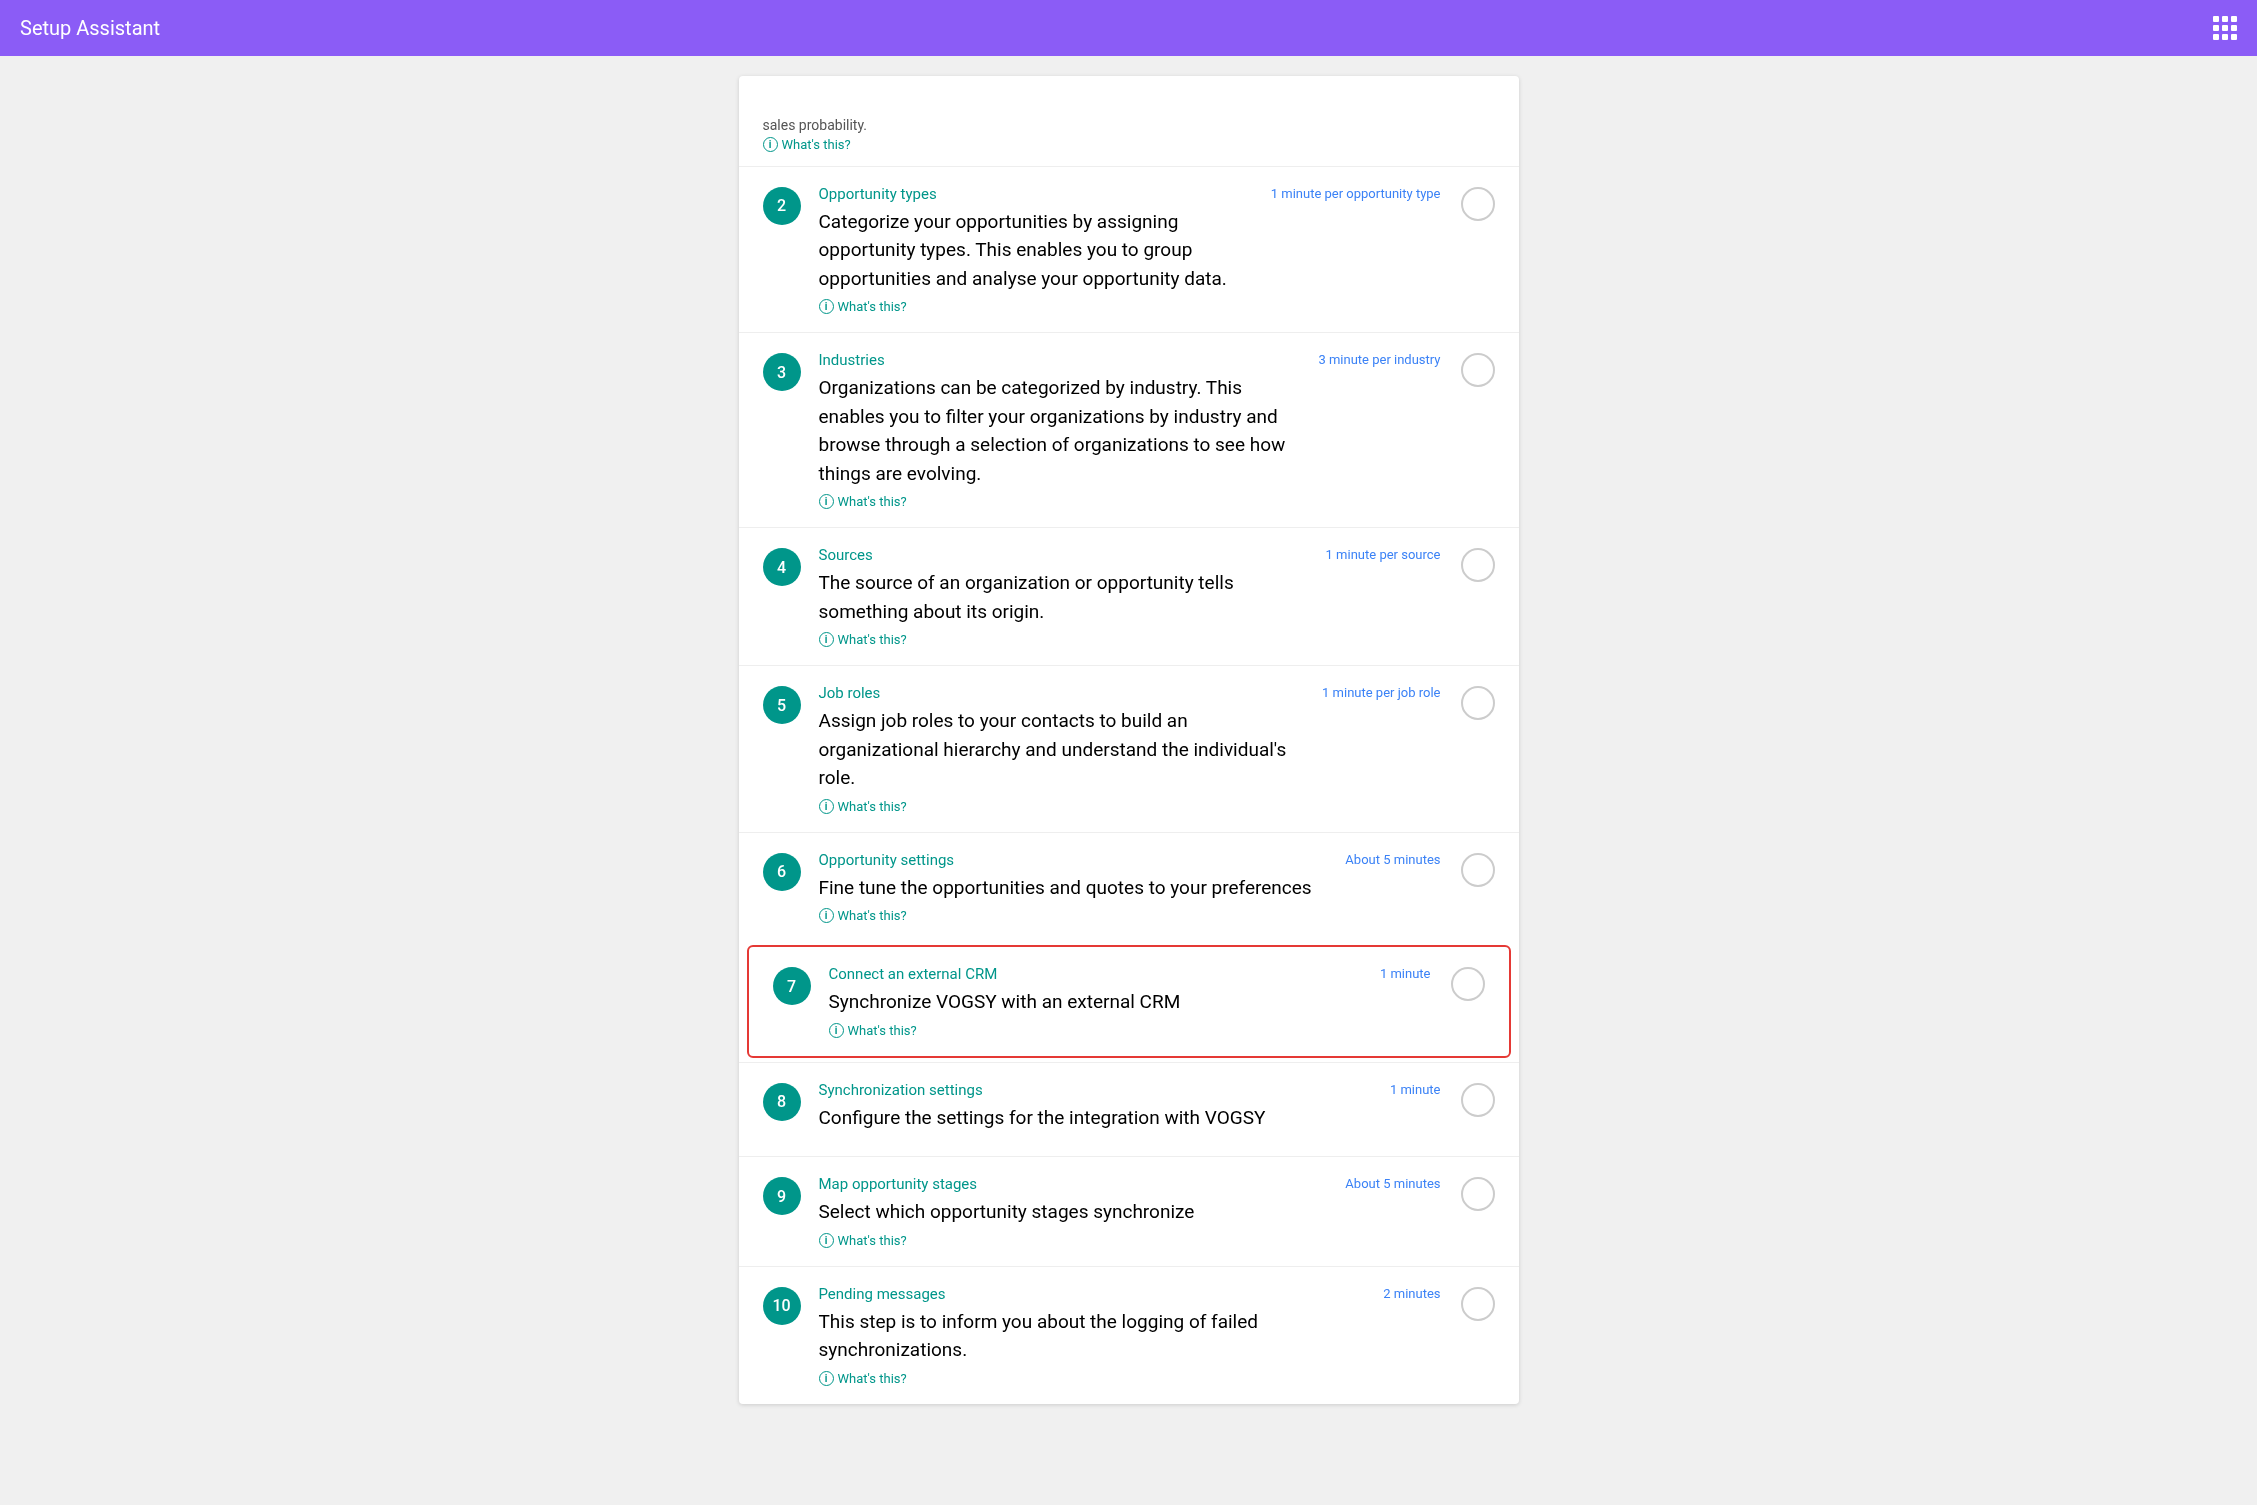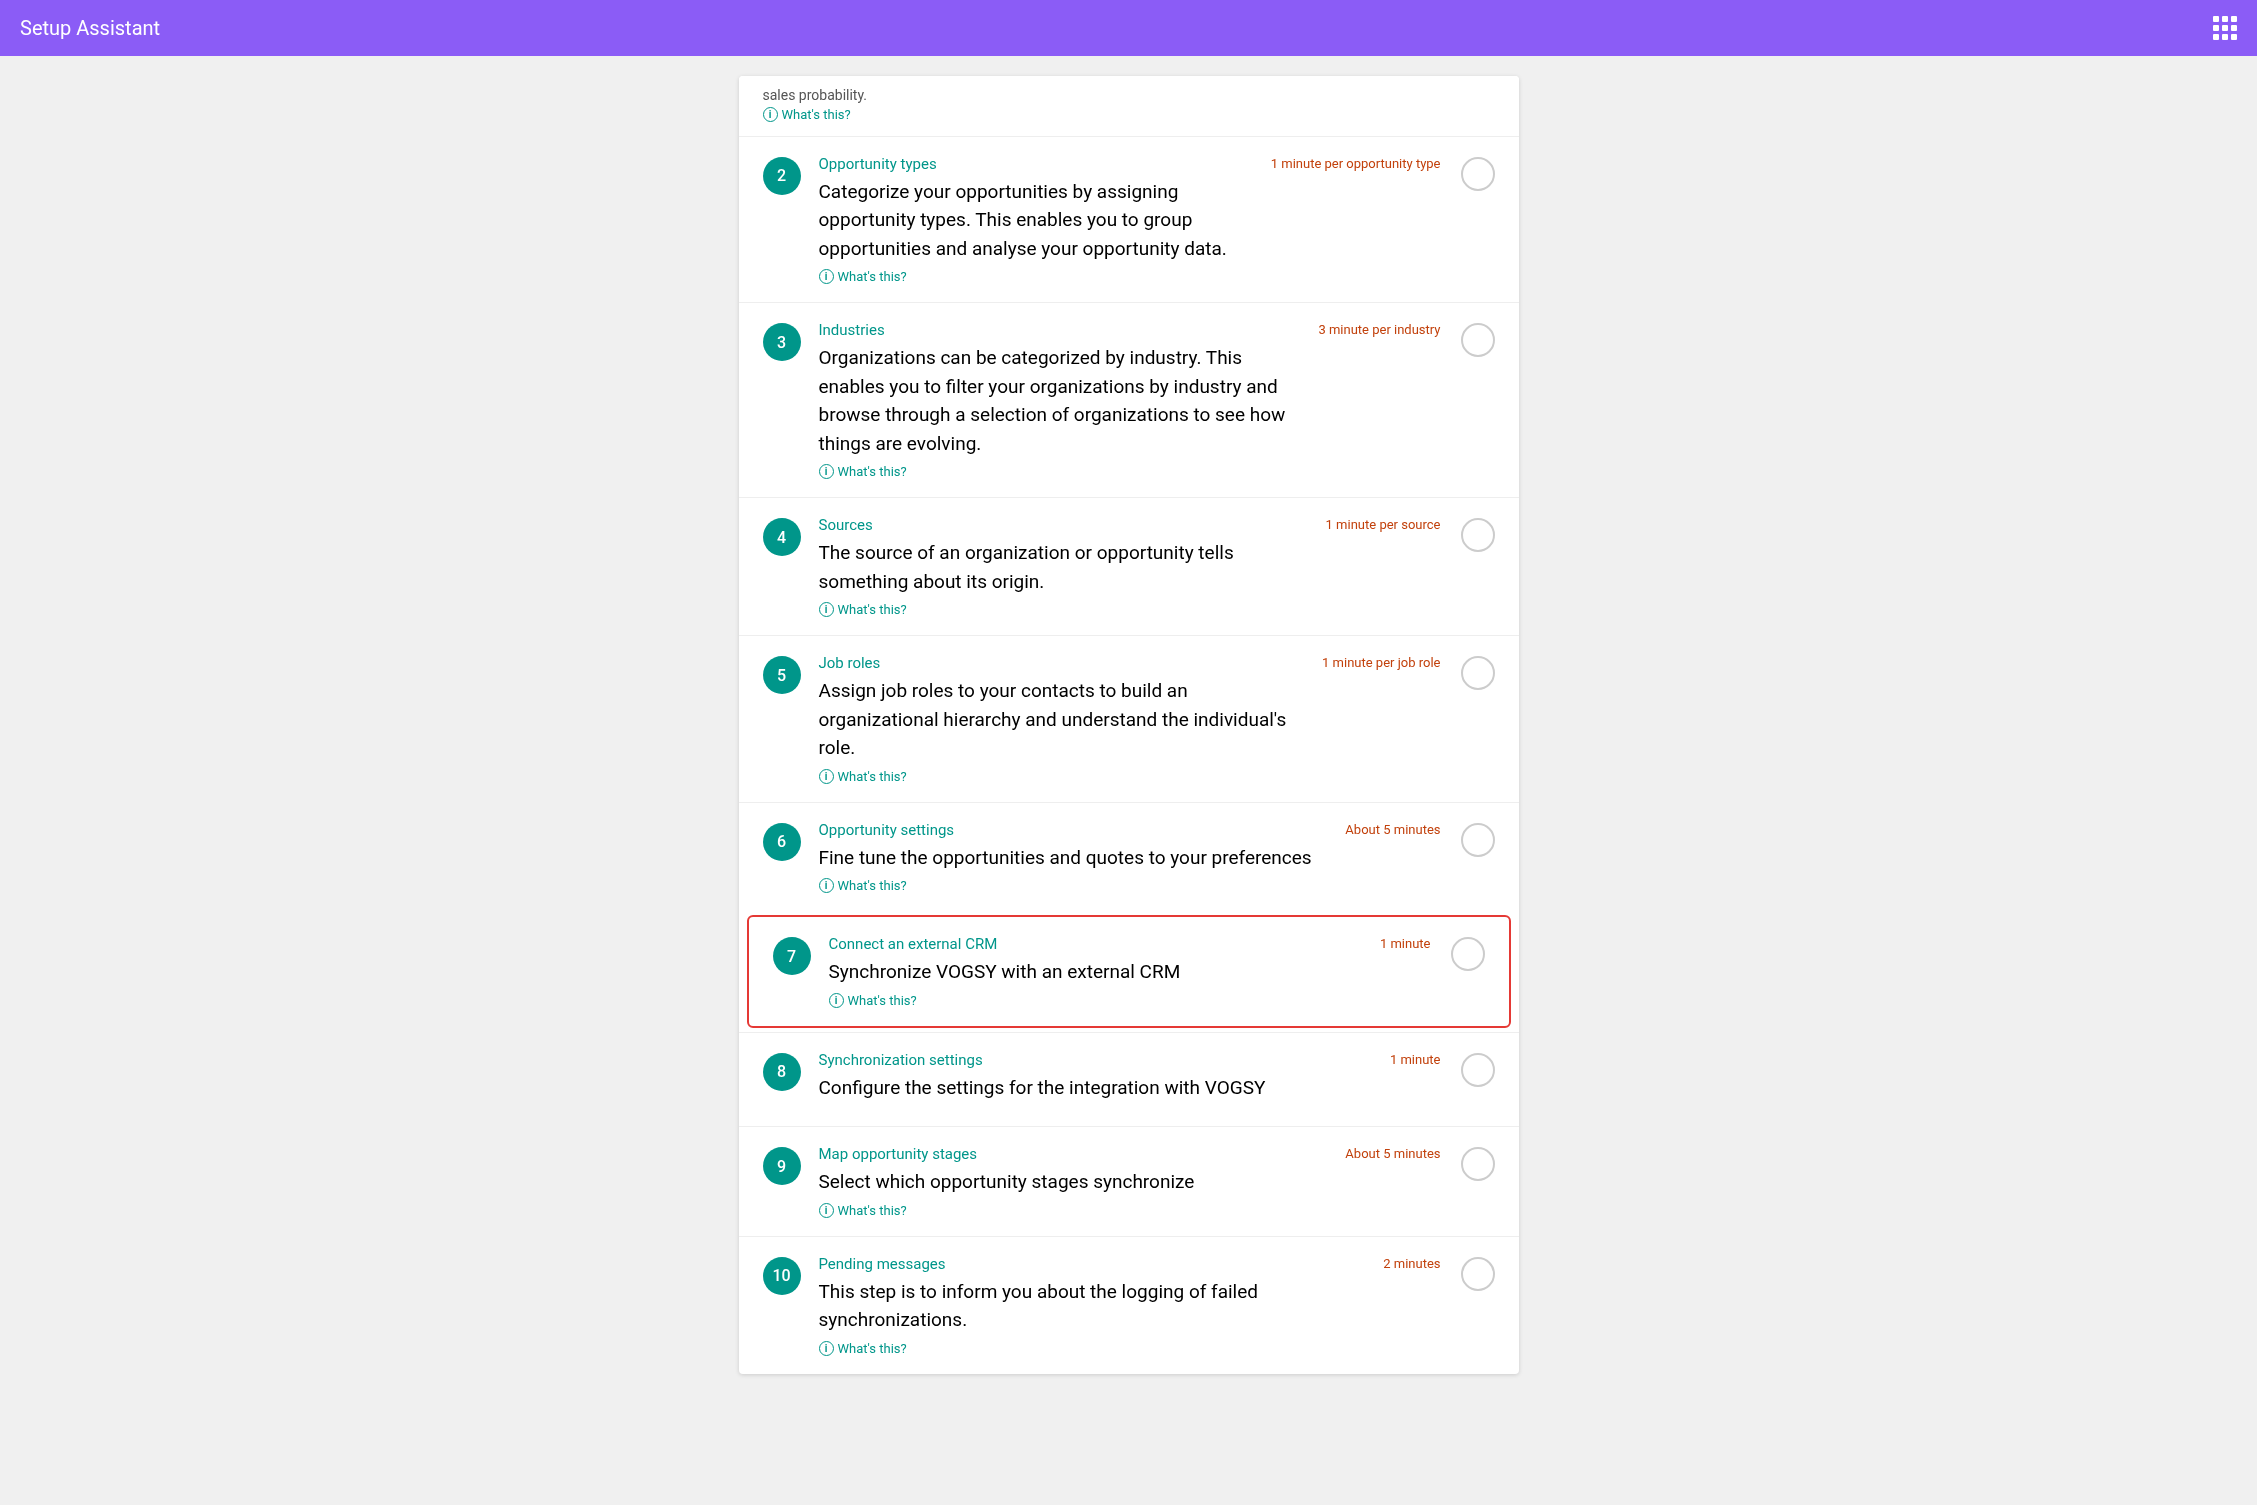--- a/index.html
+++ b/index.html
@@ -57,20 +57,21 @@
     .top-fade {
       padding: 0 0 8px 0;
       border-bottom: none;
       background: white;
     }
     .fade-text {
       padding: 10px 24px 4px 24px;
       font-size: 14px;
       color: #555;
       line-height: 1.4;
+      margin-top: 30px;
     }
     .item-row {
       display: flex;
       align-items: flex-start;
       padding: 18px 24px;
       border-top: 1px solid #eee;
       position: relative;
     }
     .item-row.highlighted {
       border: 2px solid #e53935;
@@ -122,21 +123,21 @@
       border: 1.5px solid #00968a;
       border-radius: 50%;
       display: inline-flex;
       align-items: center;
       justify-content: center;
       font-size: 10px;
       font-weight: bold;
       color: #00968a;
     }
     .item-time {
-      color: #c2410c;
+      color: #3b82f6;
       font-size: 13px;
       text-align: right;
       min-width: 90px;
       margin: 0 20px;
       line-height: 1.4;
       flex-shrink: 0;
     }
     .check-circle {
       width: 34px;
       height: 34px;

